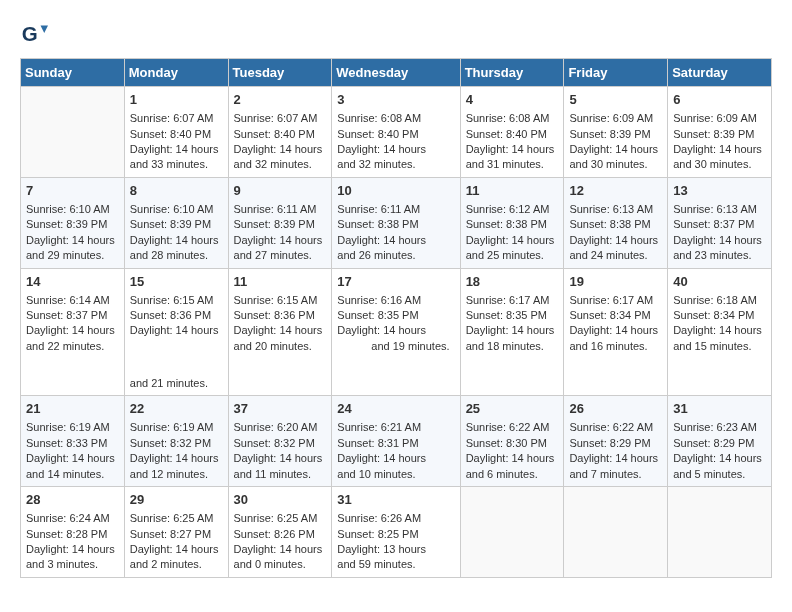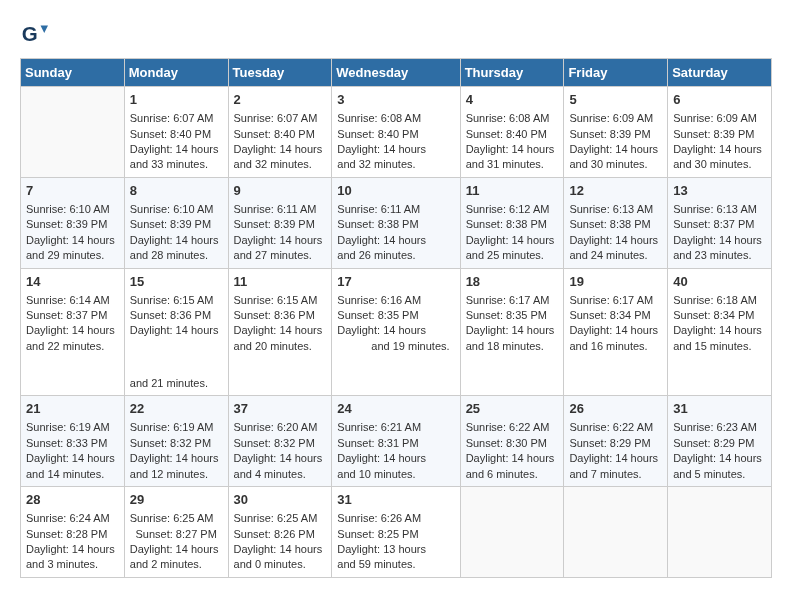--- a/index.html
+++ b/index.html
@@ -280,21 +280,21 @@
           <span style="display: block;">Sunrise: 6:19 AM</span>
           <span style="display: block;">Sunset: 8:32 PM</span>
           <span style="display: block;">Daylight: 14 hours</span>
           <span style="display: block;">and 12 minutes.</span>
         </td>
         <td>
           <span class="day-number">37</span>
           <span style="display: block;">Sunrise: 6:20 AM</span>
           <span style="display: block;">Sunset: 8:32 PM</span>
           <span style="display: block;">Daylight: 14 hours</span>
-          <span style="display: block;">and 4 minutes.</span>
+          <span style="display: block;">and 11 minutes.</span>
         </td>
         <td>
           <span class="day-number">24</span>
           <span style="display: block;">Sunrise: 6:21 AM</span>
           <span style="display: block;">Sunset: 8:31 PM</span>
           <span style="display: block;">Daylight: 14 hours</span>
           <span style="display: block;">and 10 minutes.</span>
         </td>
         <td>
           <span class="day-number">25</span>
@@ -322,21 +322,21 @@
         <td>
           <span class="day-number">28</span>
           <span style="display: block;">Sunrise: 6:24 AM</span>
           <span style="display: block;">Sunset: 8:28 PM</span>
           <span style="display: block;">Daylight: 14 hours</span>
           <span style="display: block;">and 3 minutes.</span>
         </td>
         <td>
           <span class="day-number">29</span>
           <span style="display: block;">Sunrise: 6:25 AM</span>
-          <span style="display: block; text-align: center;">Sunset: 8:27 PM</span>
+          <span style="display: block;">Sunset: 8:27 PM</span>
           <span style="display: block;">Daylight: 14 hours</span>
           <span style="display: block;">and 2 minutes.</span>
         </td>
         <td>
           <span class="day-number">30</span>
           <span style="display: block;">Sunrise: 6:25 AM</span>
           <span style="display: block;">Sunset: 8:26 PM</span>
           <span style="display: block;">Daylight: 14 hours</span>
           <span style="display: block;">and 0 minutes.</span>
         </td>

